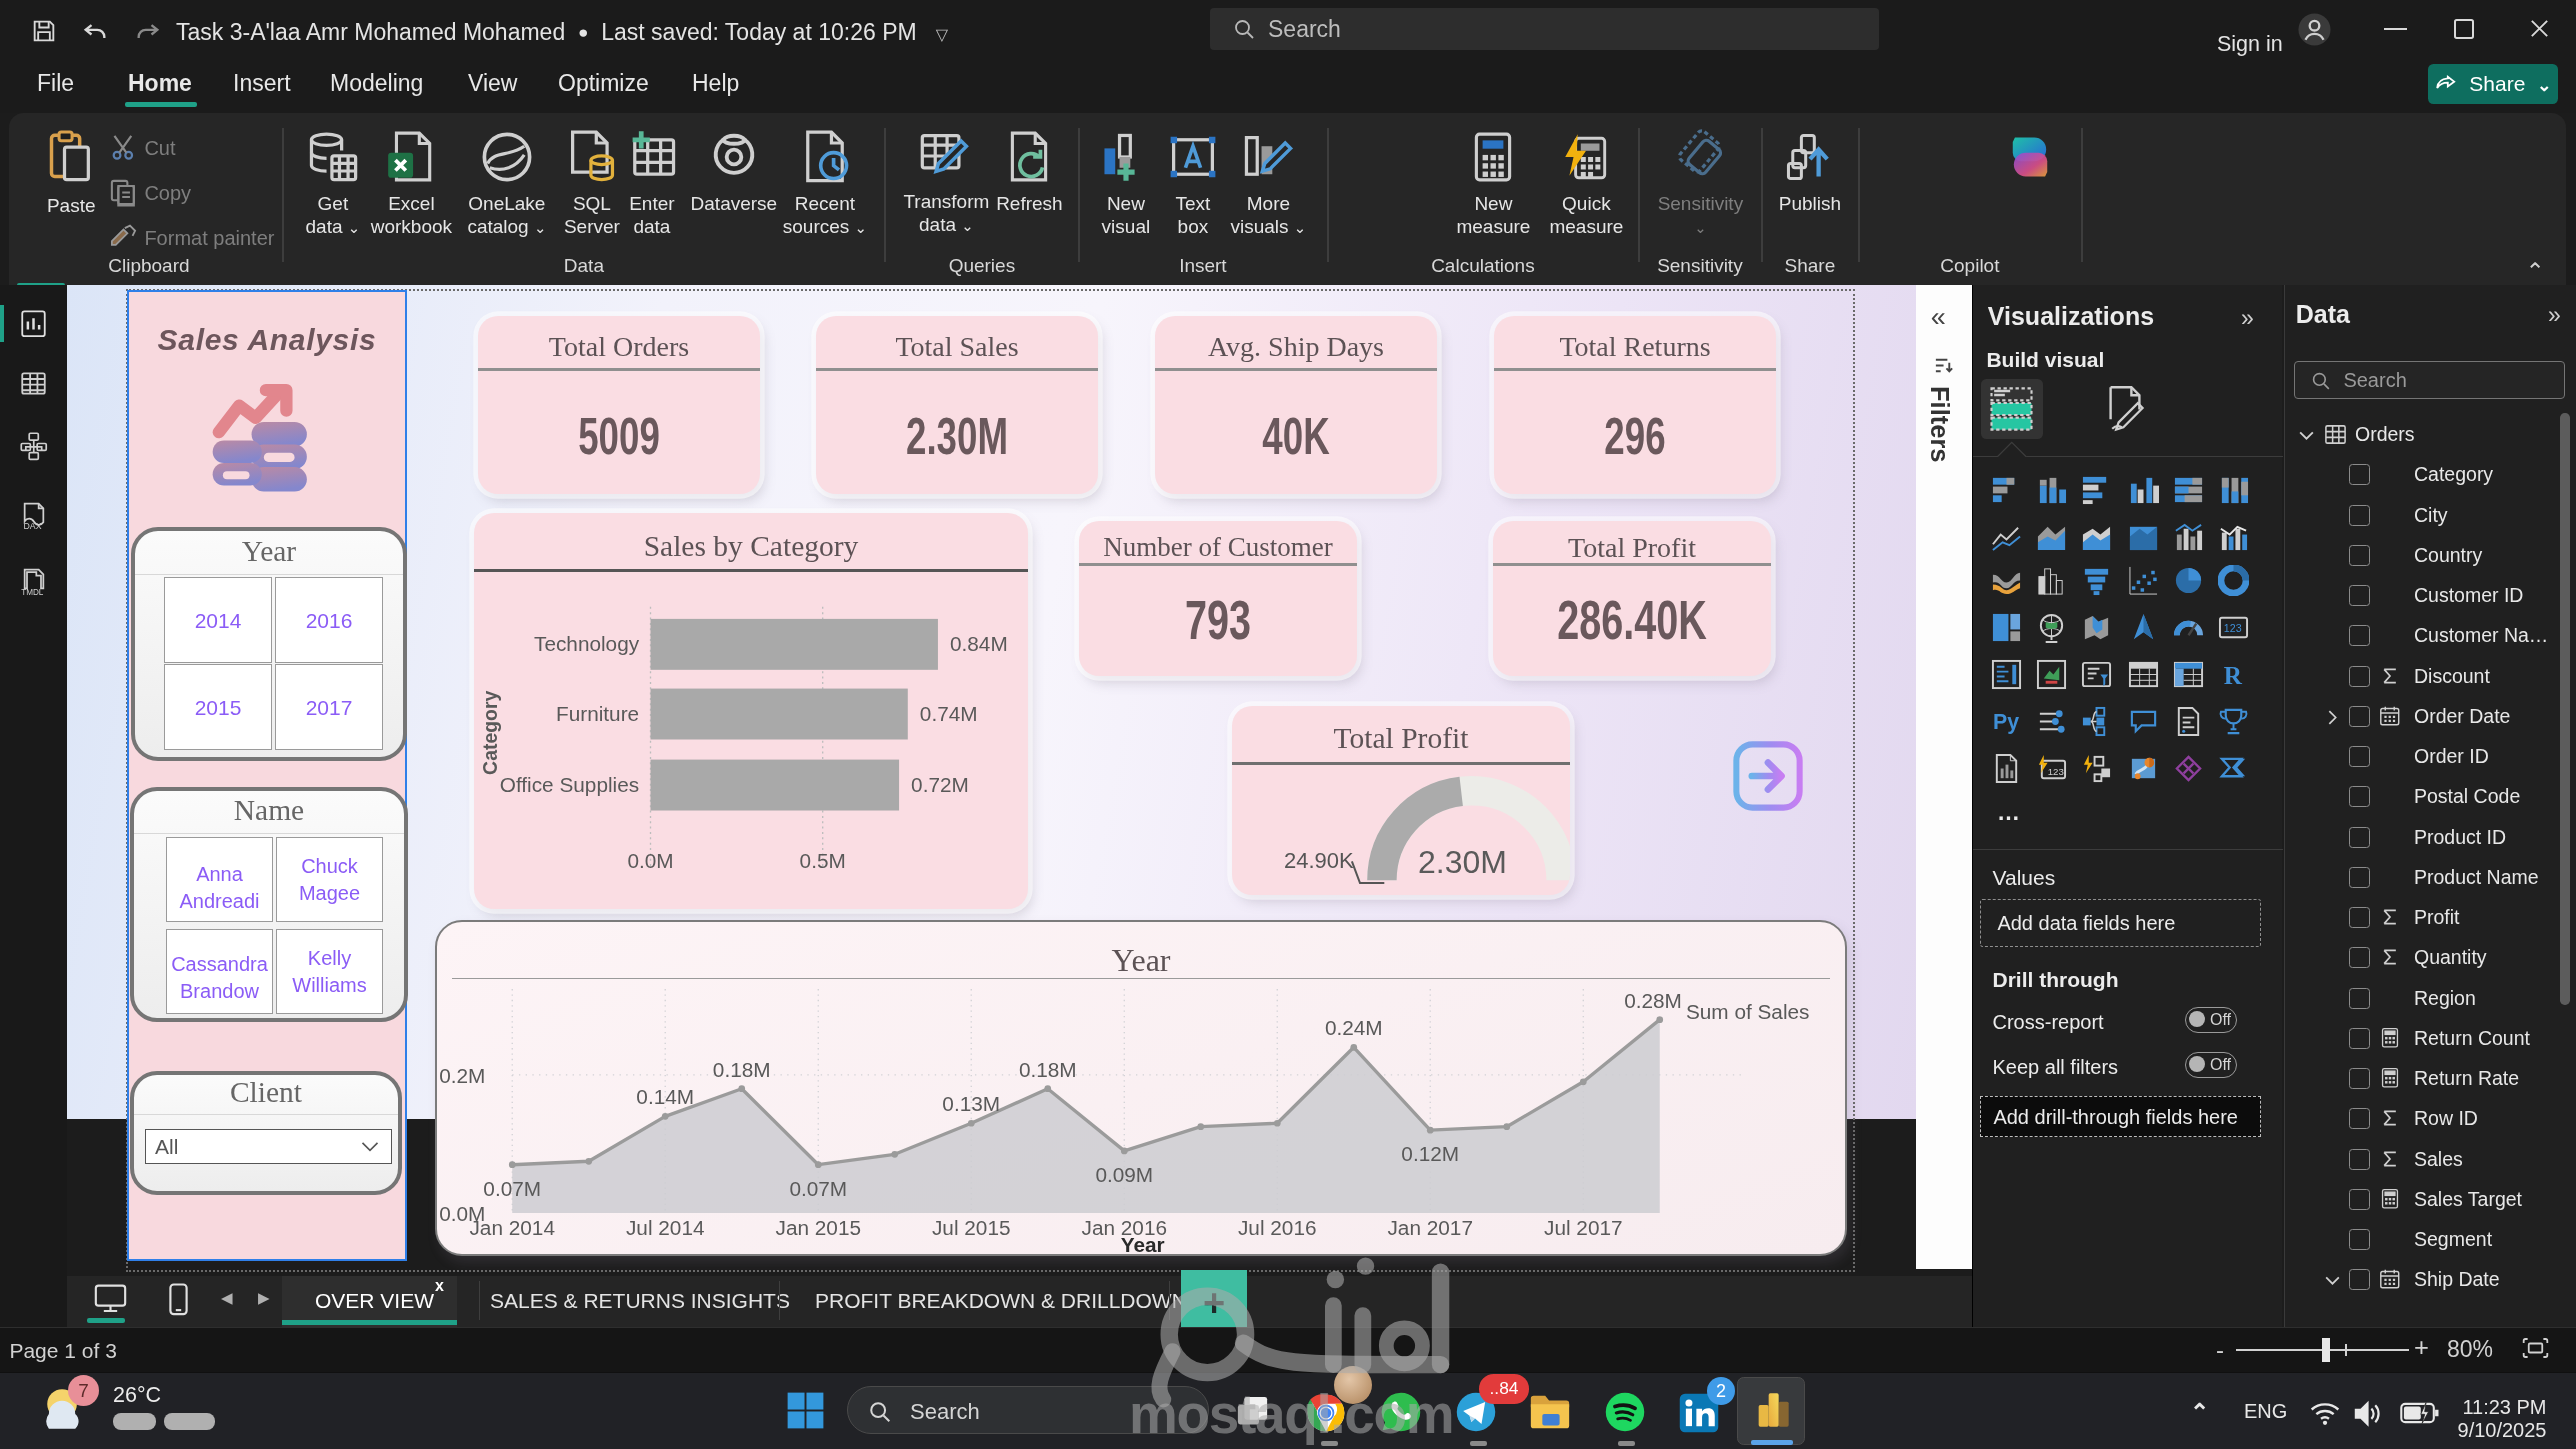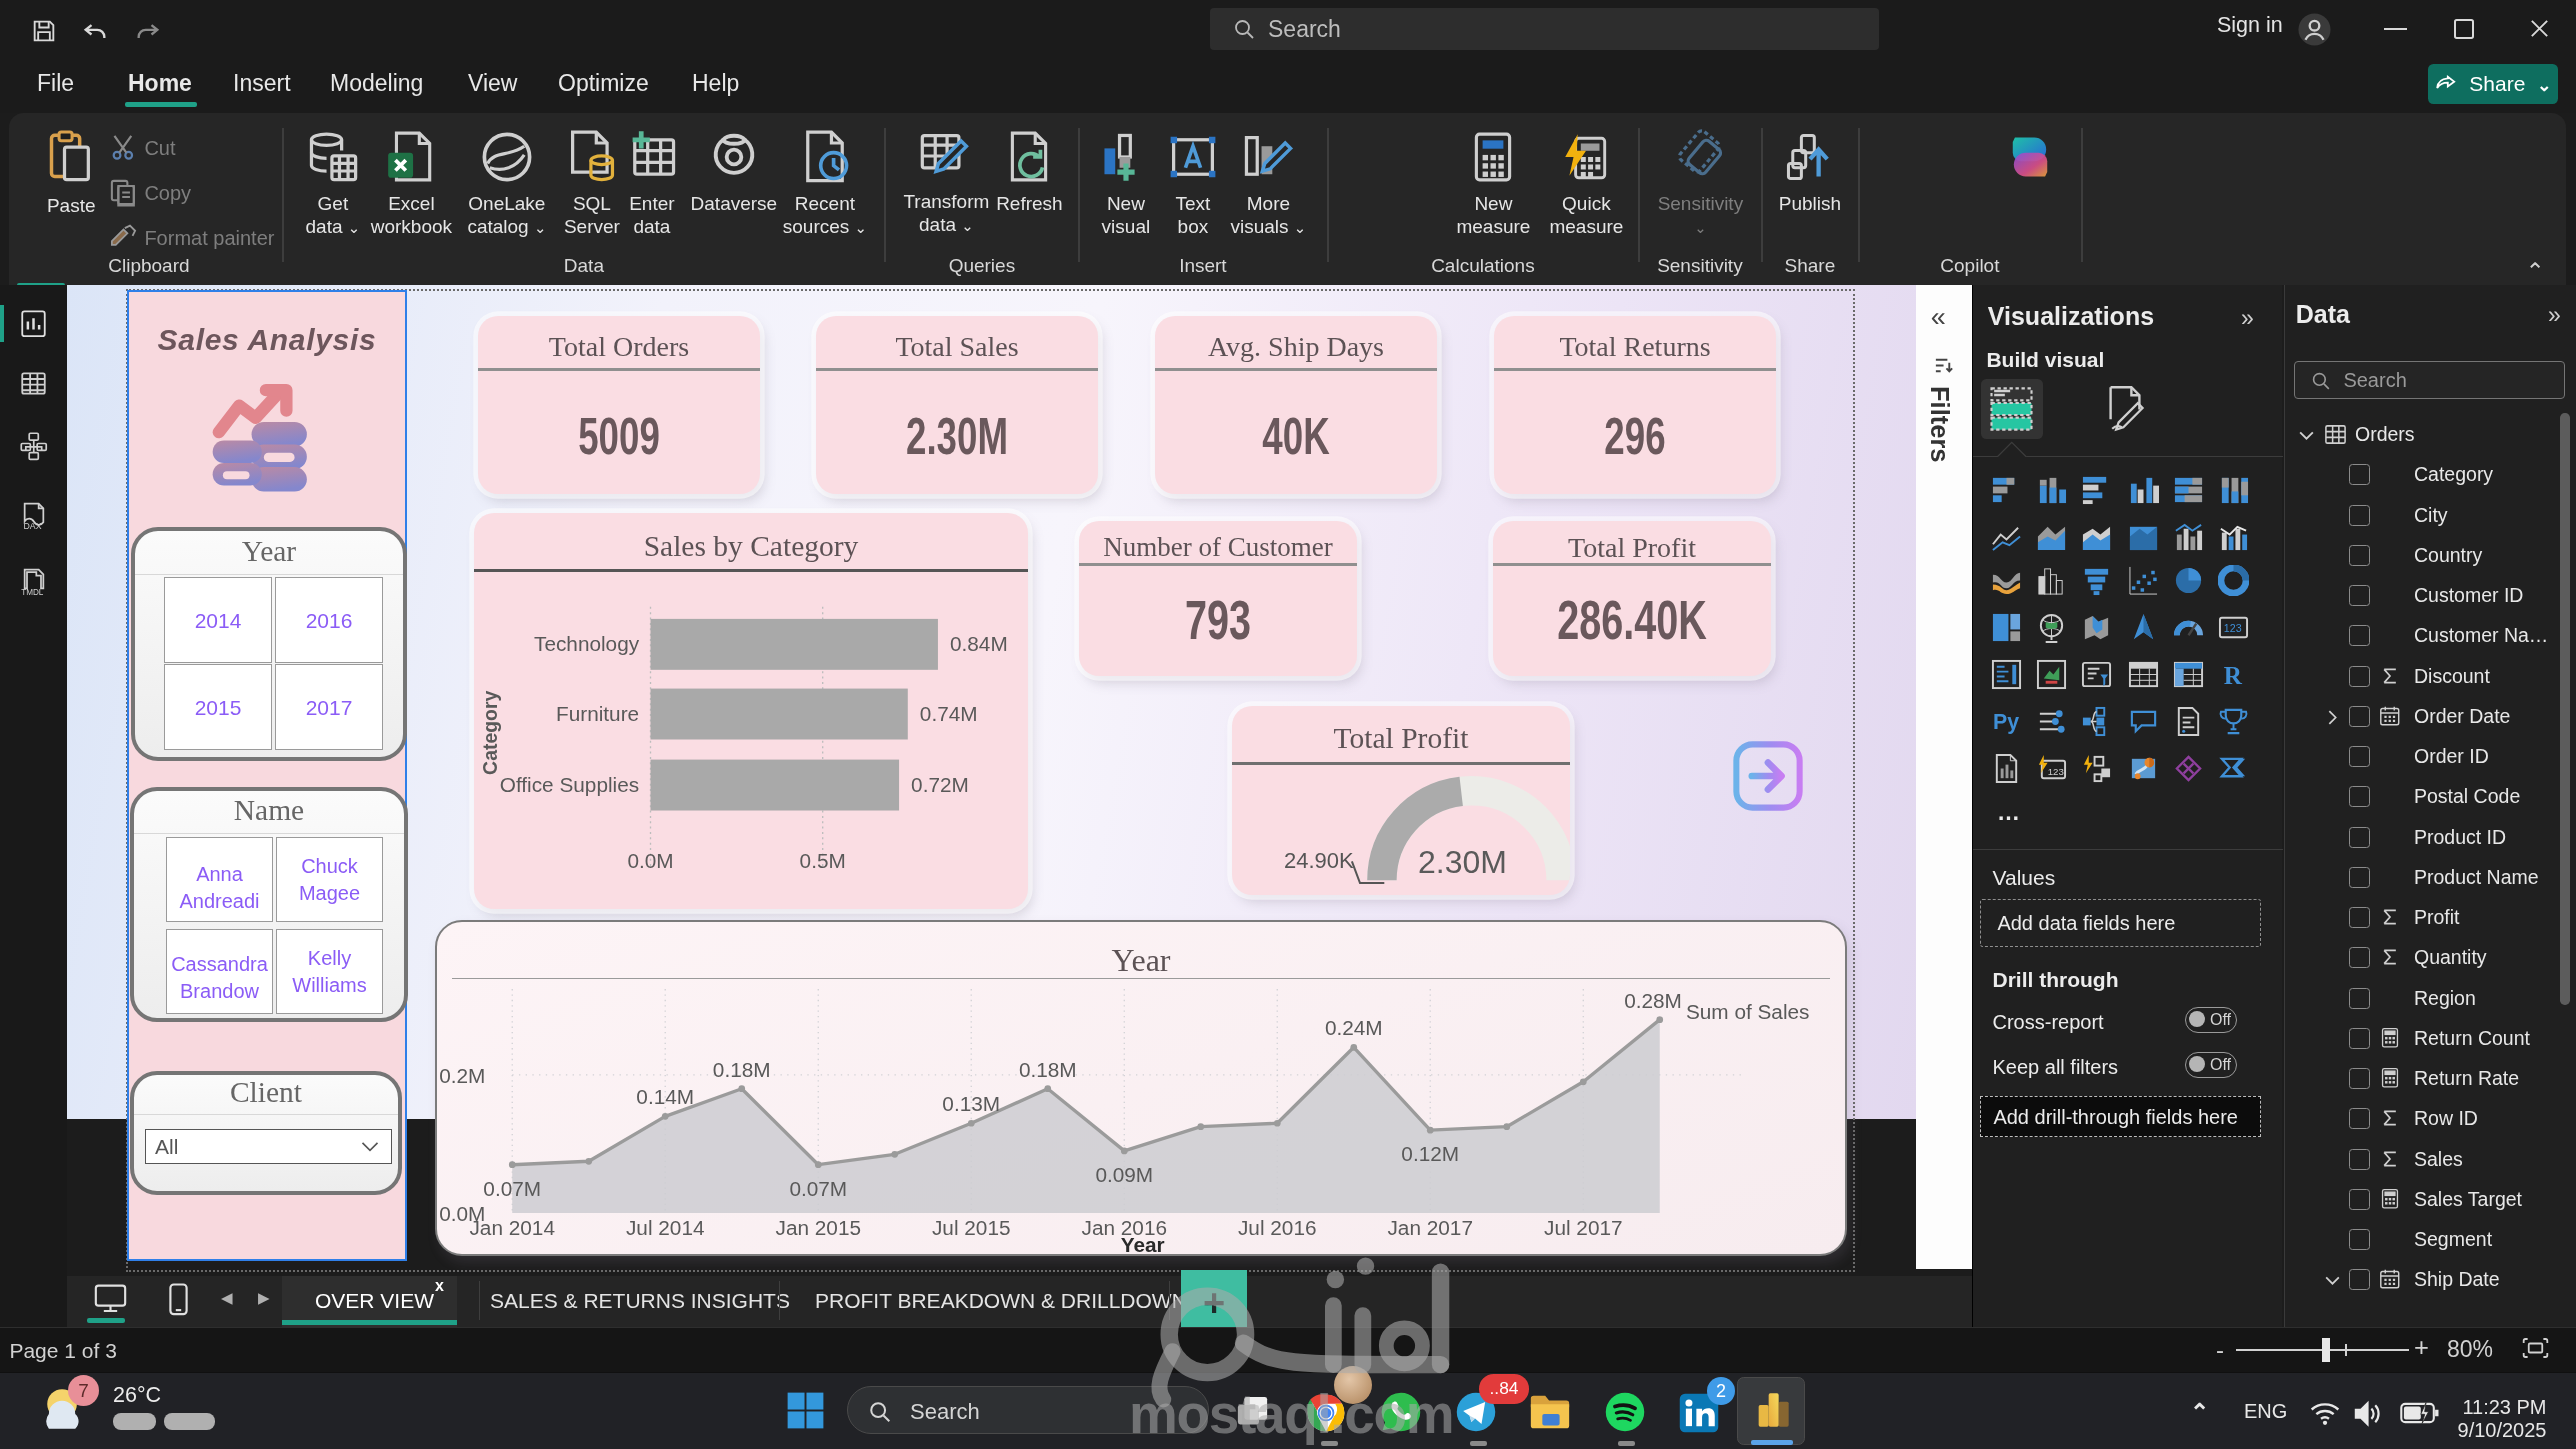--- a/index.html
+++ b/index.html
@@ -48,28 +48,29 @@
         <path d="M8 4v5h8V4M7 20v-7h10v7"></path>
       </svg>
 <svg class="abs" style="left:81px;top:17.4px" width="28" height="28" viewBox="0 0 24 24" fill="none" stroke="#d9d9d9" stroke-width="2">
         <path d="M9 7 4 11l5 4"></path>
         <path d="M4 11h10a6 6 0 0 1 6 6v1"></path>
       </svg>
 <svg class="abs" style="left:134px;top:17.4px" width="28" height="28" viewBox="0 0 24 24" fill="none" stroke="#8a8a8a" stroke-width="2">
         <path d="M15 7l5 4-5 4"></path>
         <path d="M20 11H10a6 6 0 0 0-6 6v1"></path>
       </svg>
+<div class="ttxt" style="left:176px;top:19px">Task 3-A'laa Amr Mohamed Mohamed&nbsp;&nbsp;<span style="font-size:17.4px;vertical-align:2px">●</span>&nbsp;&nbsp;Last saved: Today at 10:26 PM&nbsp;&nbsp;&nbsp;<span style="color:#bbb;font-size:16px">▽</span></div>
 <div id="searchbox">
         <svg class="abs" style="left:21.5px;top:9.4px" width="24" height="24" viewBox="0 0 24 24" fill="none" stroke="#b9b9b9" stroke-width="1.8">
           <circle cx="10.5" cy="10.5" r="6.5"></circle>
           <path d="M15.5 15.5 21 21"></path>
         </svg>
         <div class="abs" style="left:58px;top:8px;color:#bdbdbd;font-size:23px">Search</div>
       </div>
-<div class="ttxt" style="left:2217px;top:13px;font-size:21.5px">Sign in</div>
+<div class="ttxt" style="left:2217px;top:32px;font-size:21.5px">Sign in</div>
 <svg class="abs" style="left:2297px;top:12px" width="35" height="35" viewBox="0 0 24 24">
         <circle cx="12" cy="12" r="11" fill="#3a3a3a"></circle>
         <circle cx="12" cy="9.4" r="3.3" fill="none" stroke="#cfcfcf" stroke-width="1.6"></circle>
         <path d="M5.8 19a6.8 6.8 0 0 1 12.4 0" fill="none" stroke="#cfcfcf" stroke-width="1.6"></path>
       </svg>
 <div class="abs" style="left:2384px;top:28px;width:23px;height:2px;background:#d9d9d9"></div>
 <div class="abs" style="left:2454px;top:19px;width:20px;height:20px;border:2px solid #d9d9d9;border-radius:2.7px"></div>
 <svg class="abs" style="left:2528px;top:17.4px" width="23" height="23" viewBox="0 0 24 24" stroke="#d9d9d9" stroke-width="2">
         <path d="M4 4 20 20M20 4 4 20"></path>
       </svg>

